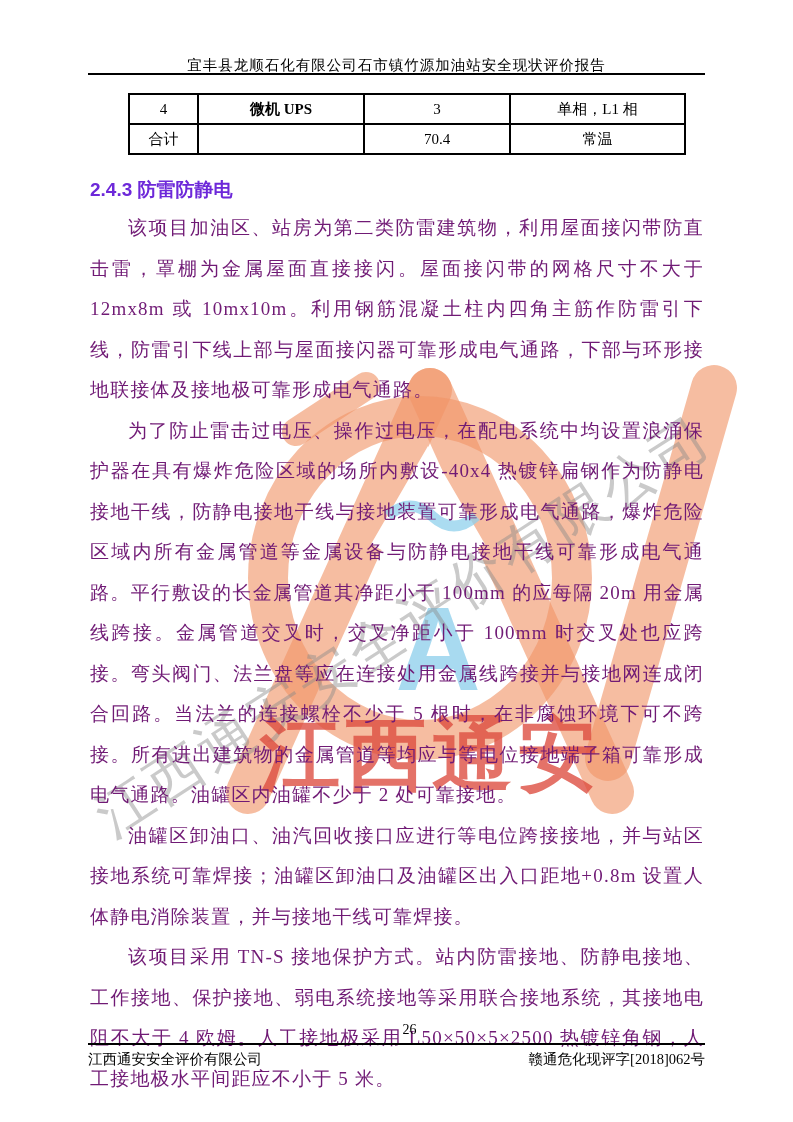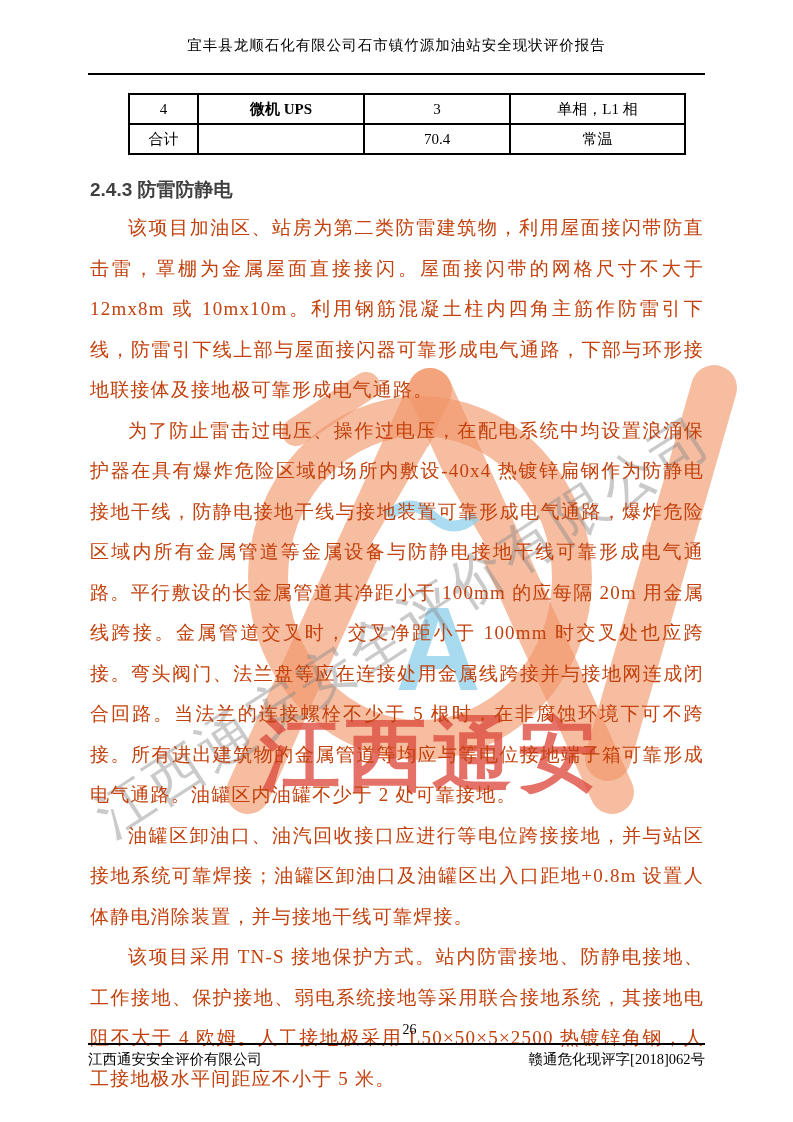--- a/index.html
+++ b/index.html
@@ -5,35 +5,35 @@
   html,body{margin:0;padding:0;}
   body{width:793px;height:1122px;background:#ffffff;font-family:"Liberation Serif", serif;color:#111;}
   .page{position:relative;width:793px;height:1122px;background:#fff;overflow:hidden;}
 
   
   .watermark{position:absolute;inset:0;z-index:0;pointer-events:none;}
 
   
   .content-layer{position:absolute;inset:0;z-index:1;}
 
-  .doc-header{position:absolute;top:36px;left:88px;width:617px;text-align:center;
+  .doc-header{position:absolute;top:56px;left:88px;width:617px;text-align:center;
               font-size:14.5px;letter-spacing:1px;color:#000;}
   .header-rule{position:absolute;top:73px;left:88px;width:617px;border-top:2.5px solid #000;}
 
   table.spec{position:absolute;top:93px;left:128px;border-collapse:collapse;table-layout:fixed;}
   table.spec td{border:2px solid #000;height:28px;text-align:center;vertical-align:middle;
                 font-size:15px;padding:0 2px;color:#000;}
   .c1{width:63px;} .c2{width:160px;font-weight:bold;} .c3{width:140px;} .c4{width:169px;}
 
   .text-body{position:absolute;top:160px;left:90px;width:614px;}
   .intro{font-size:19px;line-height:42px;text-indent:2em;margin:0;letter-spacing:0.5px;}
   .section-heading{font-family:"Liberation Sans", sans-serif;font-weight:bold;font-size:19px;
-                   margin:17px 0 5px 0;color:#404040;}
+                   margin:17px 0 5px 0;color:#6d28d9;}
   .para{font-size:19px;line-height:40.5px;text-indent:2em;margin:0;text-align:justify;
-        letter-spacing:1.2px;color:#c2410c;}
+        letter-spacing:1.2px;color:#701a75;}
 
   .page-number{position:absolute;top:1022px;left:0;width:793px;text-align:center;font-size:14px;color:#000;padding-left:13px;}
   .footer-rule{position:absolute;top:1043px;left:88px;width:617px;border-top:2px solid #000;}
   .doc-footer{position:absolute;top:1050px;left:88px;width:617px;display:flex;
               justify-content:space-between;font-size:14.5px;color:#000;}
 </style>
 </head>
 <body>
 
 <div class="page">

